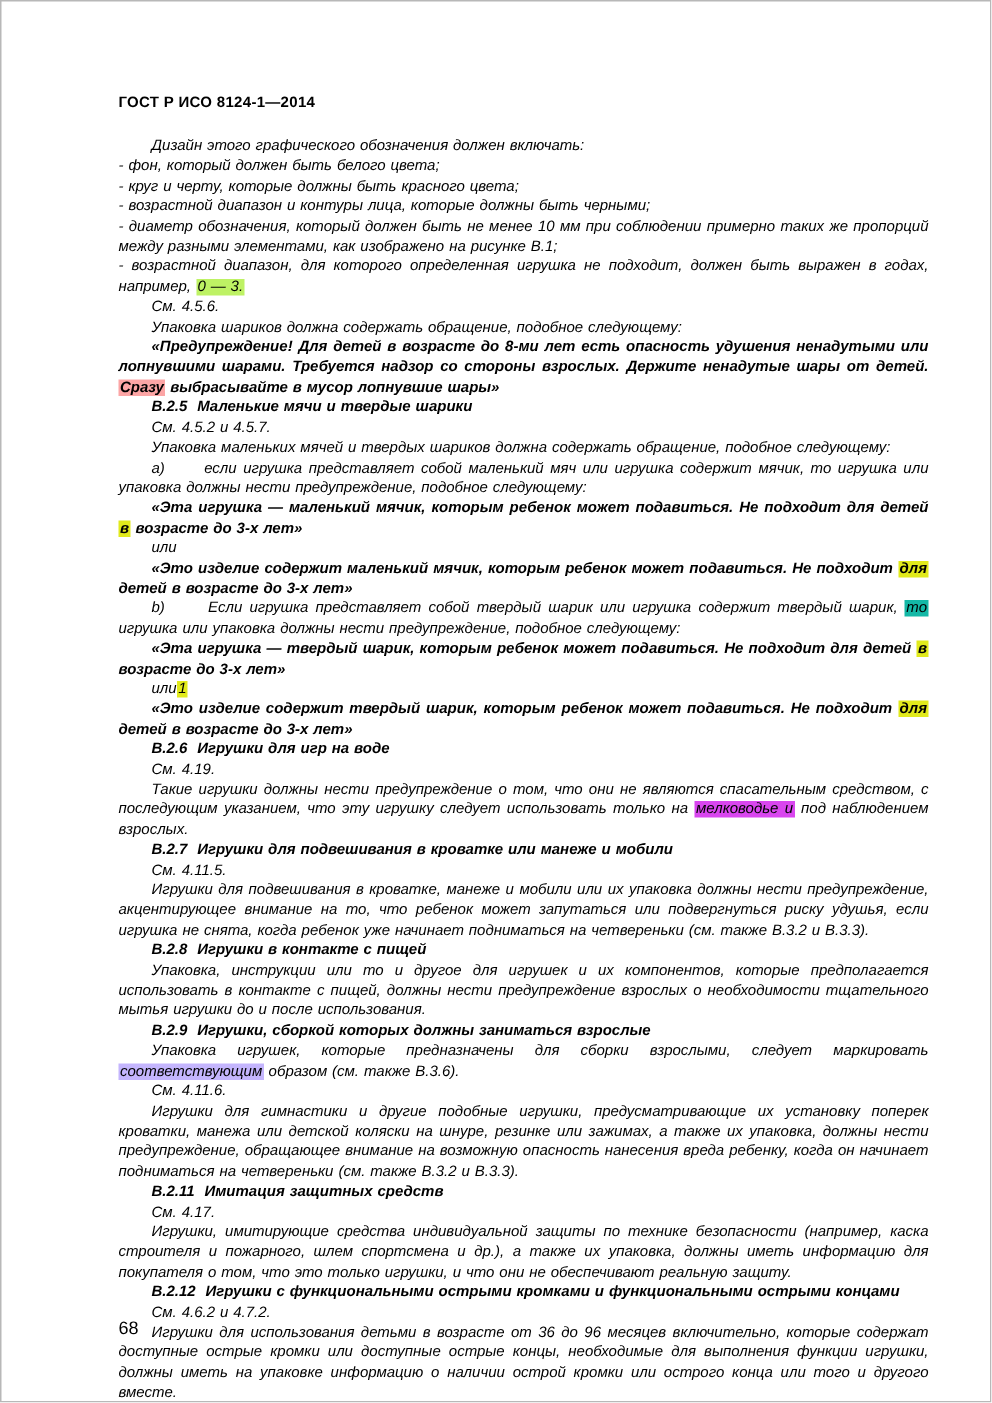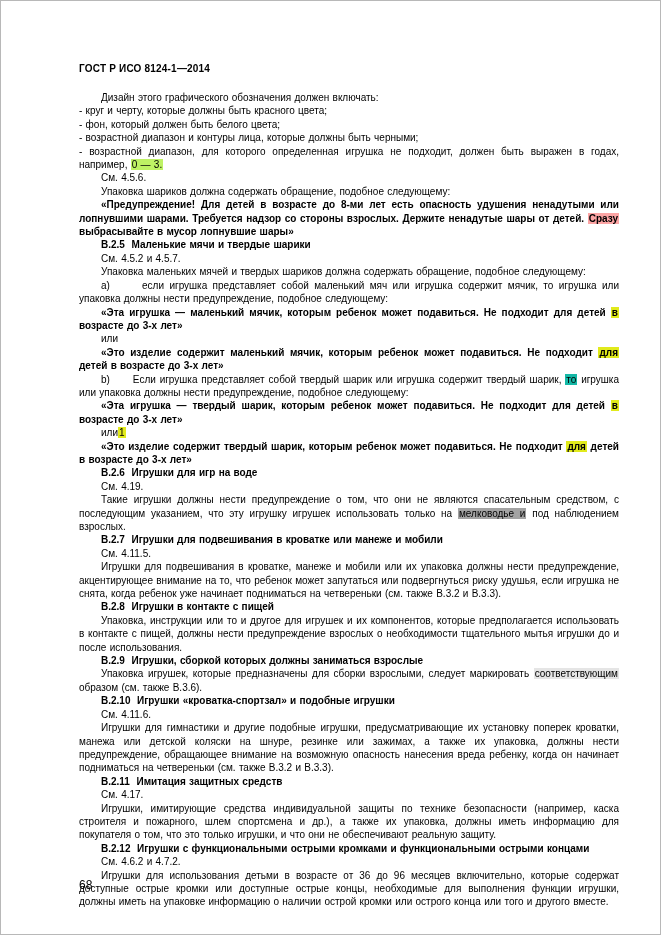--- a/index.html
+++ b/index.html
@@ -31,20 +31,21 @@
     top: 90px;
     left: 78px;
     width: 540px;
   }
   .para {
     margin: 0;
     font-size: 10px;
     line-height: 13.4px;
     text-align: justify;
     word-spacing: 0.5px;
+    font-style: italic;
   }
   .para.body    { text-indent: 22px; }
   .para.list    { text-indent: 0; }
   .para.heading { text-indent: 22px; font-weight: bold; }
   .para.warning { text-indent: 22px; font-weight: bold; }
   .hl { padding: 0 1px; }
   .page-number {
     position: absolute;
     left: 78px;
     bottom: 42px;
@@ -53,49 +54,49 @@
   }
 </style>
 </head>
 <body>
 
 <div class="page">
   <div class="doc-header">ГОСТ Р ИСО 8124-1—2014</div>
 
   <div class="content">
       <p class="para body"><span>Дизайн этого графического обозначения должен включать:</span></p>
+      <p class="para list"><span>- фон, который должен быть белого цвета;</span></p>
       <p class="para list"><span>- круг и черту, которые должны быть красного цвета;</span></p>
-      <p class="para list"><span>- фон, который должен быть белого цвета;</span></p>
       <p class="para list"><span>- возрастной диапазон и контуры лица, которые должны быть черными;</span></p>
+      <p class="para list"><span>- диаметр обозначения, который должен быть не менее 10 мм при соблюдении примерно таких же пропорций между разными элементами, как изображено на рисунке В.1;</span></p>
       <p class="para list"><span>- возрастной диапазон, для которого определенная игрушка не подходит, должен быть выражен в годах, например, </span><span class="hl" style="background-color: #bef264;">0 — 3.</span></p>
       <p class="para body"><span>См. 4.5.6.</span></p>
       <p class="para body"><span>Упаковка шариков должна содержать обращение, подобное следующему:</span></p>
       <p class="para warning"><span>«Предупреждение! Для детей в возрасте до 8-ми лет есть опасность удушения ненадутыми или лопнувшими шарами. Требуется надзор со стороны взрослых. Держите ненадутые шары от детей. </span><span class="hl" style="background-color: #fca5a5;">Сразу</span><span> выбрасывайте в мусор лопнувшие шары»</span></p>
       <p class="para heading"><span>В.2.5&nbsp;&nbsp;Маленькие мячи и твердые шарики</span></p>
       <p class="para body"><span>См. 4.5.2 и 4.5.7.</span></p>
       <p class="para body"><span>Упаковка маленьких мячей и твердых шариков должна содержать обращение, подобное следующему:</span></p>
       <p class="para body"><span>a)&nbsp;&nbsp;&nbsp;&nbsp;&nbsp;&nbsp;если игрушка представляет собой маленький мяч или игрушка содержит мячик, то игрушка или упаковка должны нести предупреждение, подобное следующему:</span></p>
       <p class="para warning"><span>«Эта игрушка — маленький мячик, которым ребенок может подавиться. Не подходит для детей </span><span class="hl" style="background-color: rgb(225, 234, 28);">в</span><span> возрасте до 3-х лет»</span></p>
       <p class="para body"><span>или</span></p>
       <p class="para warning"><span>«Это изделие содержит маленький мячик, которым ребенок может подавиться. Не подходит </span><span class="hl" style="background-color: rgb(225, 234, 28);">для</span><span> детей в возрасте до 3-х лет»</span></p>
       <p class="para body"><span>b)&nbsp;&nbsp;&nbsp;&nbsp;&nbsp;&nbsp;Если игрушка представляет собой твердый шарик или игрушка содержит твердый шарик, </span><span class="hl" style="background-color: #14b8a6;">то</span><span> игрушка или упаковка должны нести предупреждение, подобное следующему:</span></p>
       <p class="para warning"><span>«Эта игрушка — твердый шарик, которым ребенок может подавиться. Не подходит для детей </span><span class="hl" style="background-color: rgb(225, 234, 28);">в</span><span> возрасте до 3-х лет»</span></p>
       <p class="para body"><span>или</span><span class="hl" style="background-color: rgb(225, 234, 28);">1</span></p>
       <p class="para warning"><span>«Это изделие содержит твердый шарик, которым ребенок может подавиться. Не подходит </span><span class="hl" style="background-color: rgb(225, 234, 28);">для</span><span> детей в возрасте до 3-х лет»</span></p>
       <p class="para heading"><span>В.2.6&nbsp;&nbsp;Игрушки для игр на воде</span></p>
       <p class="para body"><span>См. 4.19.</span></p>
-      <p class="para body"><span>Такие игрушки должны нести предупреждение о том, что они не являются спасательным средством, с последующим указанием, что эту игрушку игрушек использовать только на </span><span class="hl" style="background-color: #a3a3a3;">мелководье и</span><span> под наблюдением взрослых.</span></p>
+      <p class="para body"><span>Такие игрушки должны нести предупреждение о том, что они не являются спасательным средством, с последующим указанием, что эту игрушку следует использовать только на </span><span class="hl" style="background-color: #d946ef;">мелководье и</span><span> под наблюдением взрослых.</span></p>
       <p class="para heading"><span>В.2.7&nbsp;&nbsp;Игрушки для подвешивания в кроватке или манеже и мобили</span></p>
       <p class="para body"><span>См. 4.11.5.</span></p>
       <p class="para body"><span>Игрушки для подвешивания в кроватке, манеже и мобили или их упаковка должны нести предупреждение, акцентирующее внимание на то, что ребенок может запутаться или подвергнуться риску удушья, если игрушка не снята, когда ребенок уже начинает подниматься на четвереньки (см. также В.3.2 и В.3.3).</span></p>
       <p class="para heading"><span>В.2.8&nbsp;&nbsp;Игрушки в контакте с пищей</span></p>
       <p class="para body"><span>Упаковка, инструкции или то и другое для игрушек и их компонентов, которые предполагается использовать в контакте с пищей, должны нести предупреждение взрослых о необходимости тщательного мытья игрушки до и после использования.</span></p>
       <p class="para heading"><span>В.2.9&nbsp;&nbsp;Игрушки, сборкой которых должны заниматься взрослые</span></p>
-      <p class="para body"><span>Упаковка игрушек, которые предназначены для сборки взрослыми, следует маркировать </span><span class="hl" style="background-color: #e5e5e5;">соответствующим</span><span> образом (см. также В.3.6).</span></p>
-      <p class="para heading"><span>В.2.10&nbsp;&nbsp;Игрушки «кроватка-спортзал» и подобные игрушки</span></p>
+      <p class="para body"><span>Упаковка игрушек, которые предназначены для сборки взрослыми, следует маркировать </span><span class="hl" style="background-color: #c4b5fd;">соответствующим</span><span> образом (см. также В.3.6).</span></p>
       <p class="para body"><span>См. 4.11.6.</span></p>
       <p class="para body"><span>Игрушки для гимнастики и другие подобные игрушки, предусматривающие их установку поперек кроватки, манежа или детской коляски на шнуре, резинке или зажимах, а также их упаковка, должны нести предупреждение, обращающее внимание на возможную опасность нанесения вреда ребенку, когда он начинает подниматься на четвереньки (см. также В.3.2 и В.3.3).</span></p>
       <p class="para heading"><span>В.2.11&nbsp;&nbsp;Имитация защитных средств</span></p>
       <p class="para body"><span>См. 4.17.</span></p>
       <p class="para body"><span>Игрушки, имитирующие средства индивидуальной защиты по технике безопасности (например, каска строителя и пожарного, шлем спортсмена и др.), а также их упаковка, должны иметь информацию для покупателя о том, что это только игрушки, и что они не обеспечивают реальную защиту.</span></p>
       <p class="para heading"><span>В.2.12&nbsp;&nbsp;Игрушки с функциональными острыми кромками и функциональными острыми концами</span></p>
       <p class="para body"><span>См. 4.6.2 и 4.7.2.</span></p>
       <p class="para body"><span>Игрушки для использования детьми в возрасте от 36 до 96 месяцев включительно, которые содержат доступные острые кромки или доступные острые концы, необходимые для выполнения функции игрушки, должны иметь на упаковке информацию о наличии острой кромки или острого конца или того и другого вместе.</span></p>
     </div>
 

